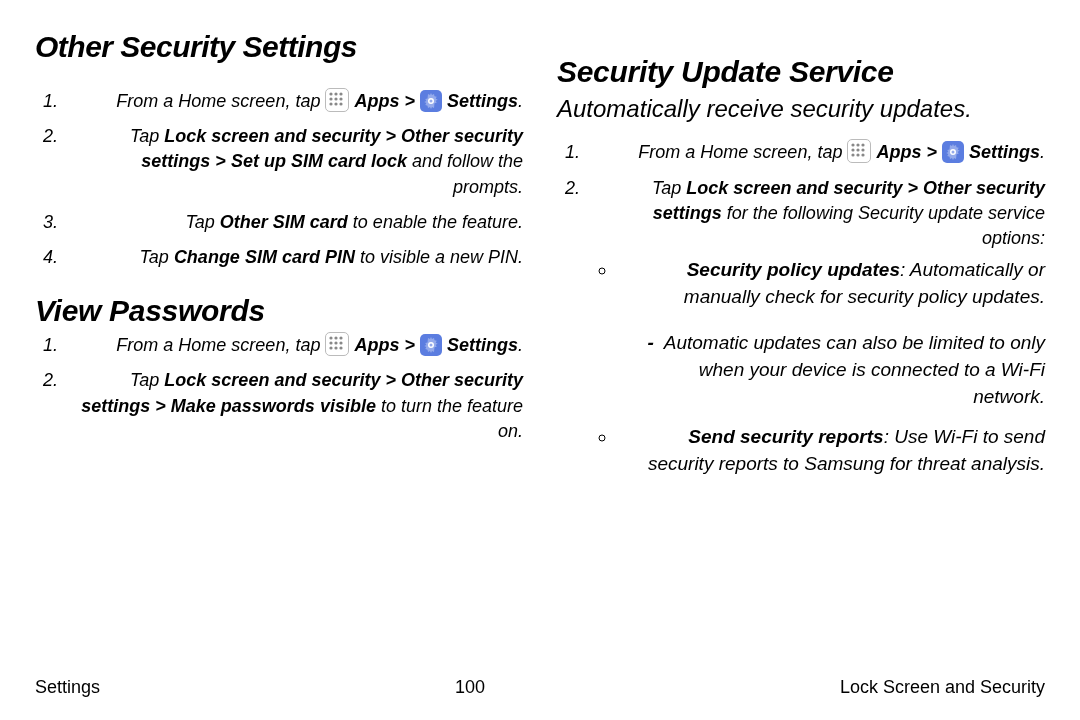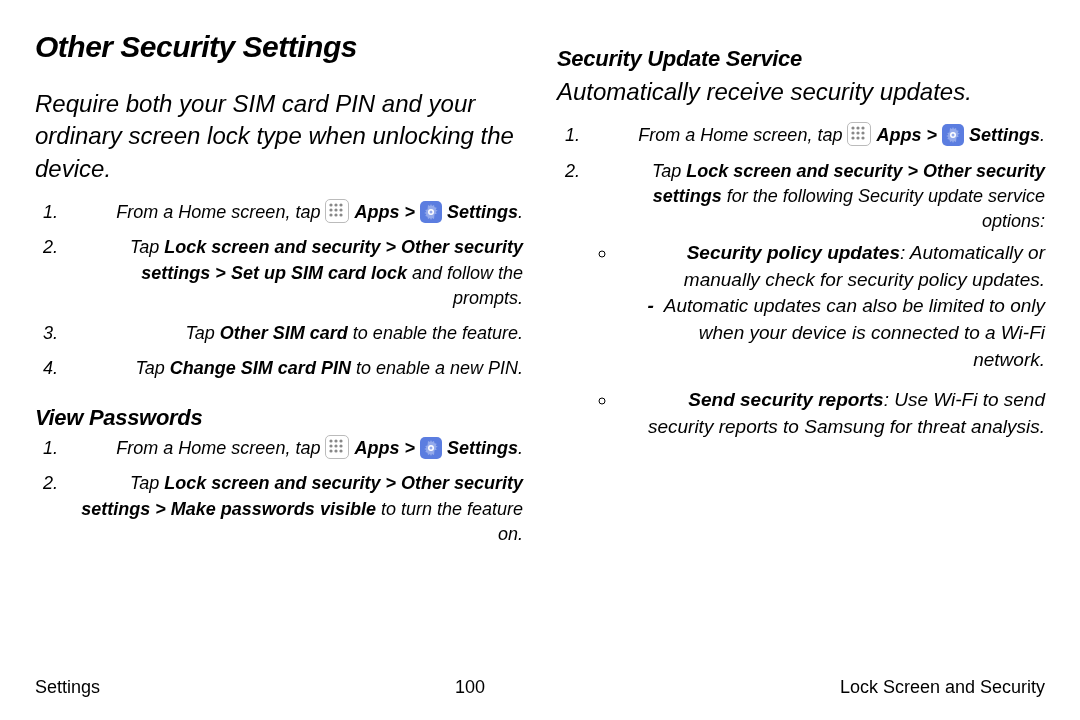--- a/index.html
+++ b/index.html
@@ -22,23 +22,23 @@
     flex: 1;
     min-width: 0;
   }
   h1 {
     font-size: 30px;
     font-weight: 800;
     margin: 0 0 24px 0;
     letter-spacing: -0.5px;
   }
   h2 {
-    font-size: 22px;
+    font-size: 30px;
     font-weight: 800;
-    margin: 8px 0 4px 0;
+    margin: 17px 0 4px 0;
     letter-spacing: -0.3px;
   }
   p.intro {
     font-size: 24px;
     line-height: 1.35;
     margin: 0 0 14px 0;
   }
   ol {
     padding-left: 28px;
     margin: 0 0 24px 0;
@@ -56,21 +56,21 @@
   }
   ul li {
     font-size: 19px;
     line-height: 1.4;
     margin-bottom: 14px;
     padding-left: 4px;
   }
   ul.sub {
     list-style: none;
     padding-left: 20px;
-    margin-top: 0;
+    margin-top: 20px;
   }
   ul.sub li::before {
     content: "-";
     font-weight: bold;
     display: inline-block;
     margin-right: 10px;
   }
   .b { font-weight: 700; }
   .icon {
     display: inline-block;
@@ -105,21 +105,20 @@
 </style>
 </head>
 <body>
 
 <div class="content">
 
   <div class="col">
     <h1>Other Security Settings</h1>
 
     <div class="sect">
-      <p class="intro">Require both your SIM card PIN and your ordinary screen lock type when unlocking the device.</p>
       <ol>
         <li>
           <span>From a Home screen, tap </span>
           <span class="icon icon-apps"><svg width="16" height="16">
                 <g fill="#888">
                   <circle cx="3" cy="3" r="1.6"></circle>
                   <circle cx="8" cy="3" r="1.6"></circle>
                   <circle cx="13" cy="3" r="1.6"></circle>
                   <circle cx="3" cy="8" r="1.6"></circle>
                   <circle cx="8" cy="8" r="1.6"></circle>
@@ -138,21 +137,21 @@
               </svg></span>
           <span class="b">Settings</span><span>.</span>
         </li>
         <li>
           <span>Tap </span><span class="b">Lock screen and security</span><span class="b chevron"> &gt; </span><span class="b">Other security settings</span><span class="b chevron"> &gt; </span><span class="b">Set up SIM card lock</span><span> and follow the prompts.</span>
         </li>
         <li>
           <span>Tap </span><span class="b">Other SIM card</span><span> to enable the feature.</span>
         </li>
         <li>
-          <span>Tap </span><span class="b">Change SIM card PIN</span><span> to enable a new PIN.</span>
+          <span>Tap </span><span class="b">Change SIM card PIN</span><span> to visible a new PIN.</span>
         </li>
       </ol>
     </div>
 
     <div class="sect">
       <h2>View Passwords</h2>
       <ol>
         <li>
           <span>From a Home screen, tap </span>
           <span class="icon icon-apps"><svg width="16" height="16">

